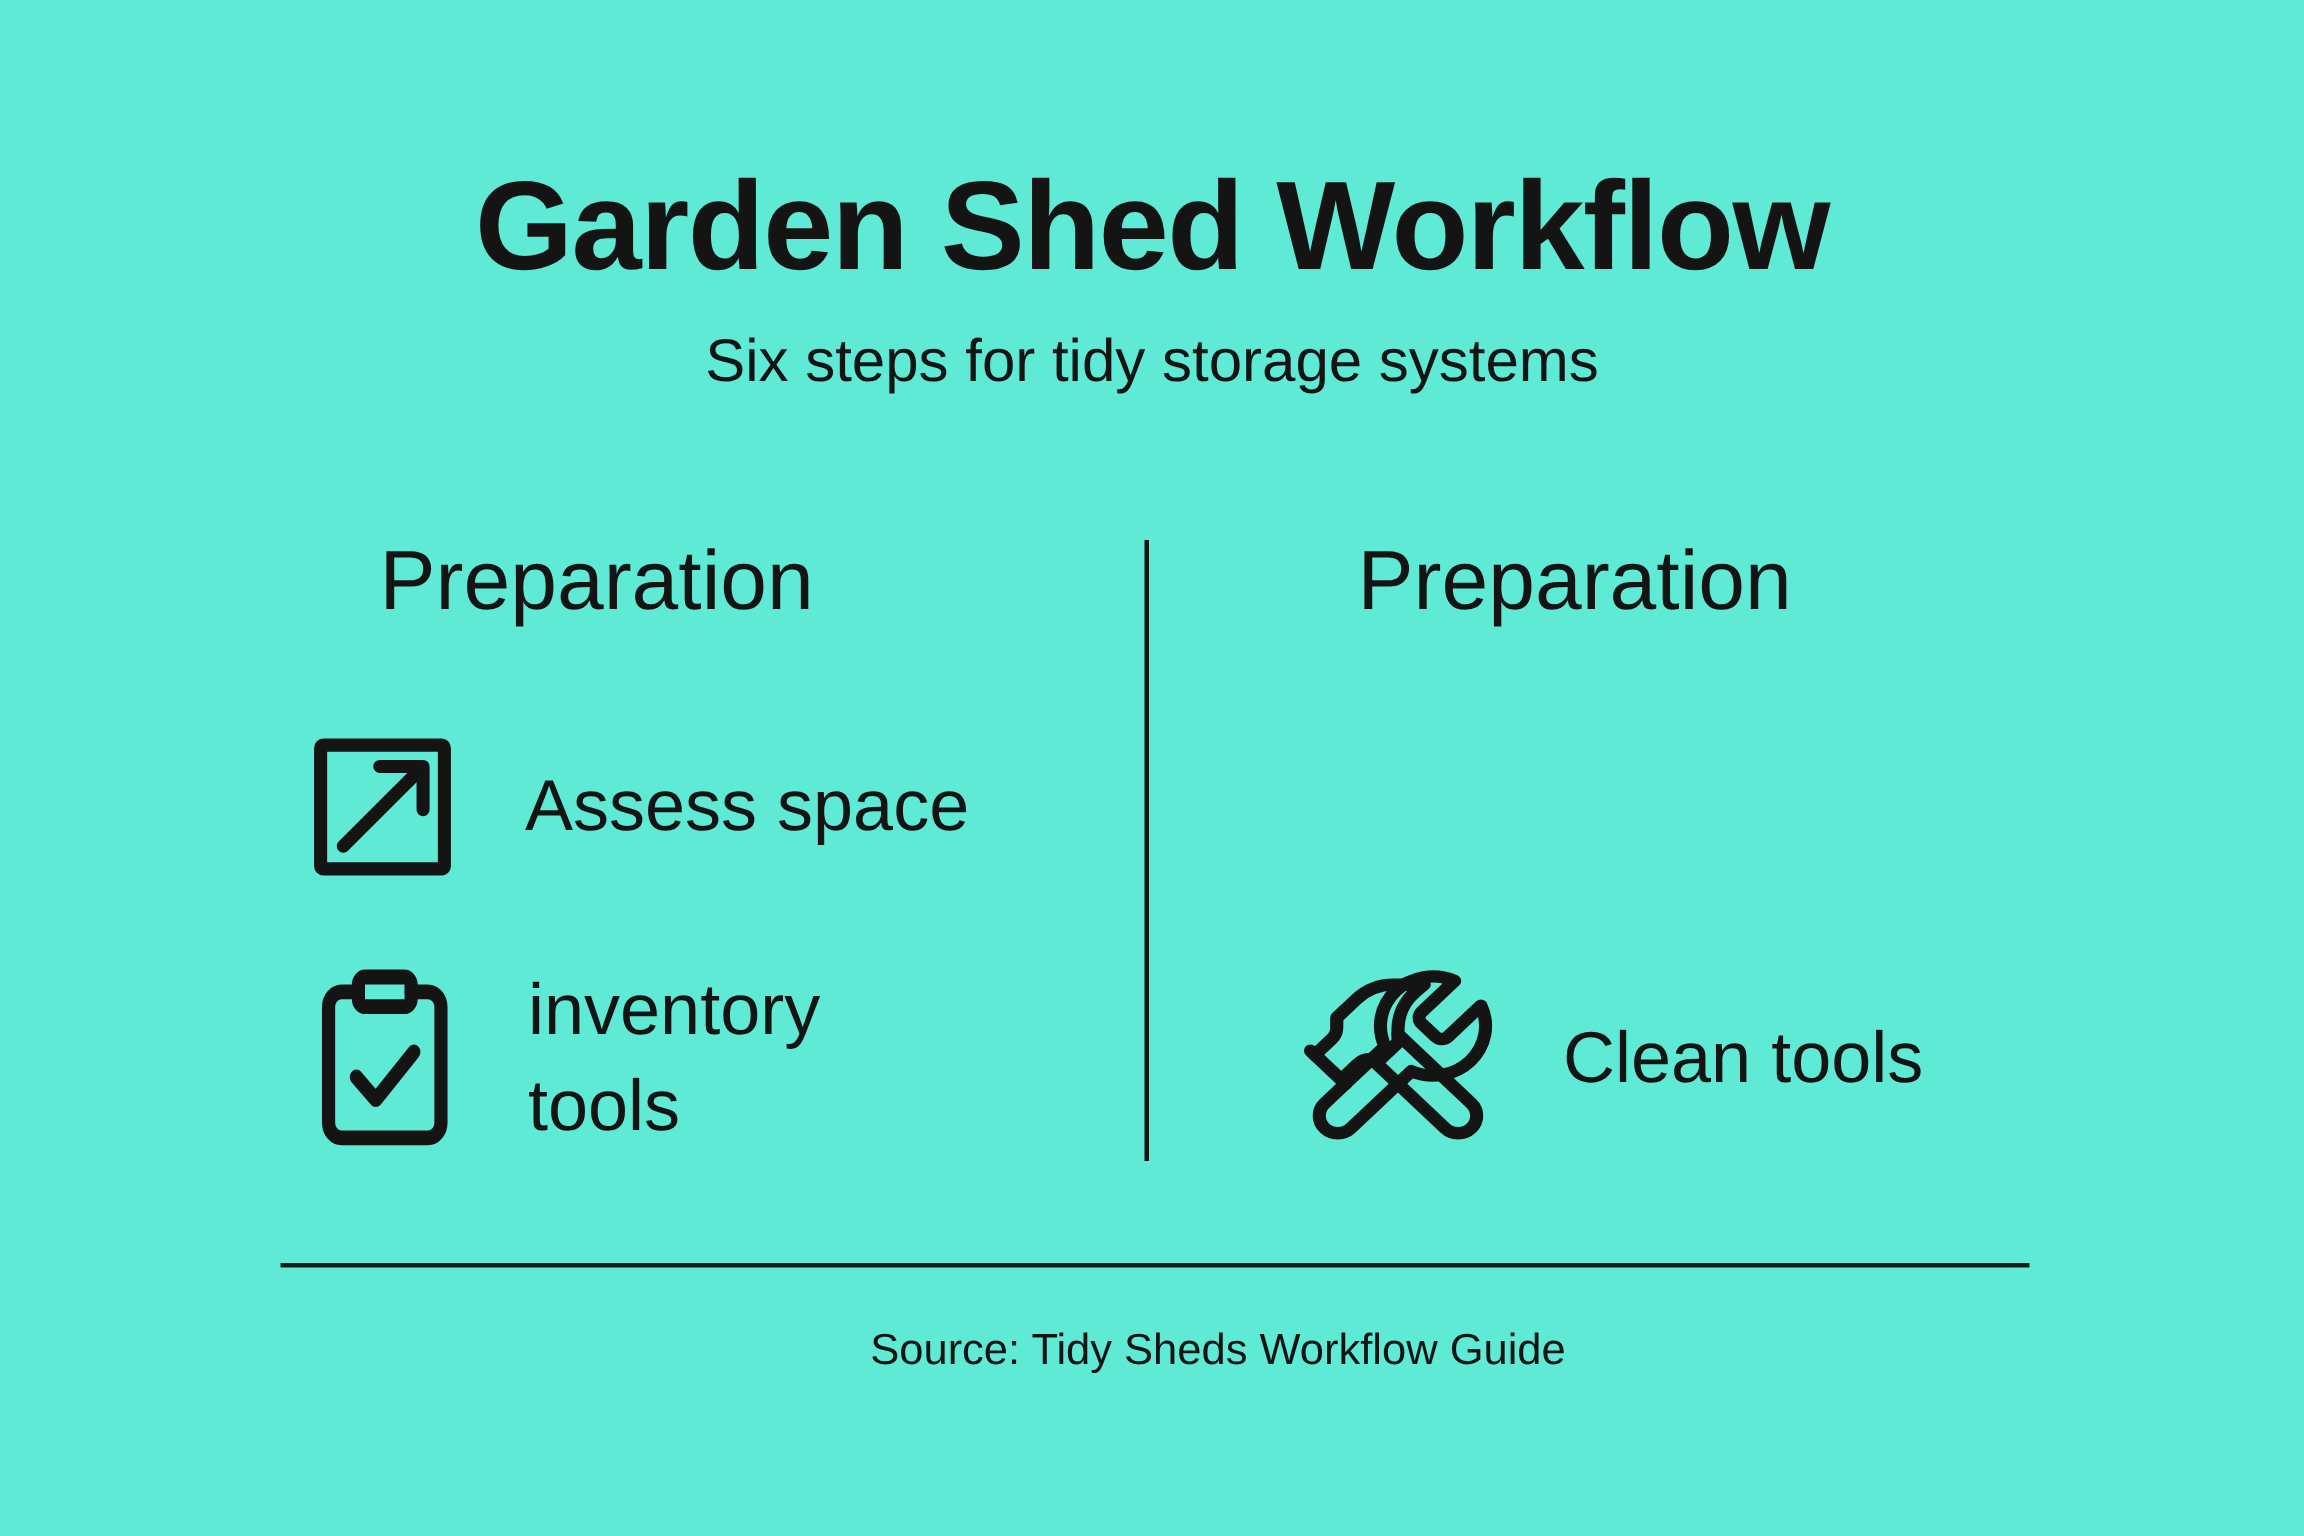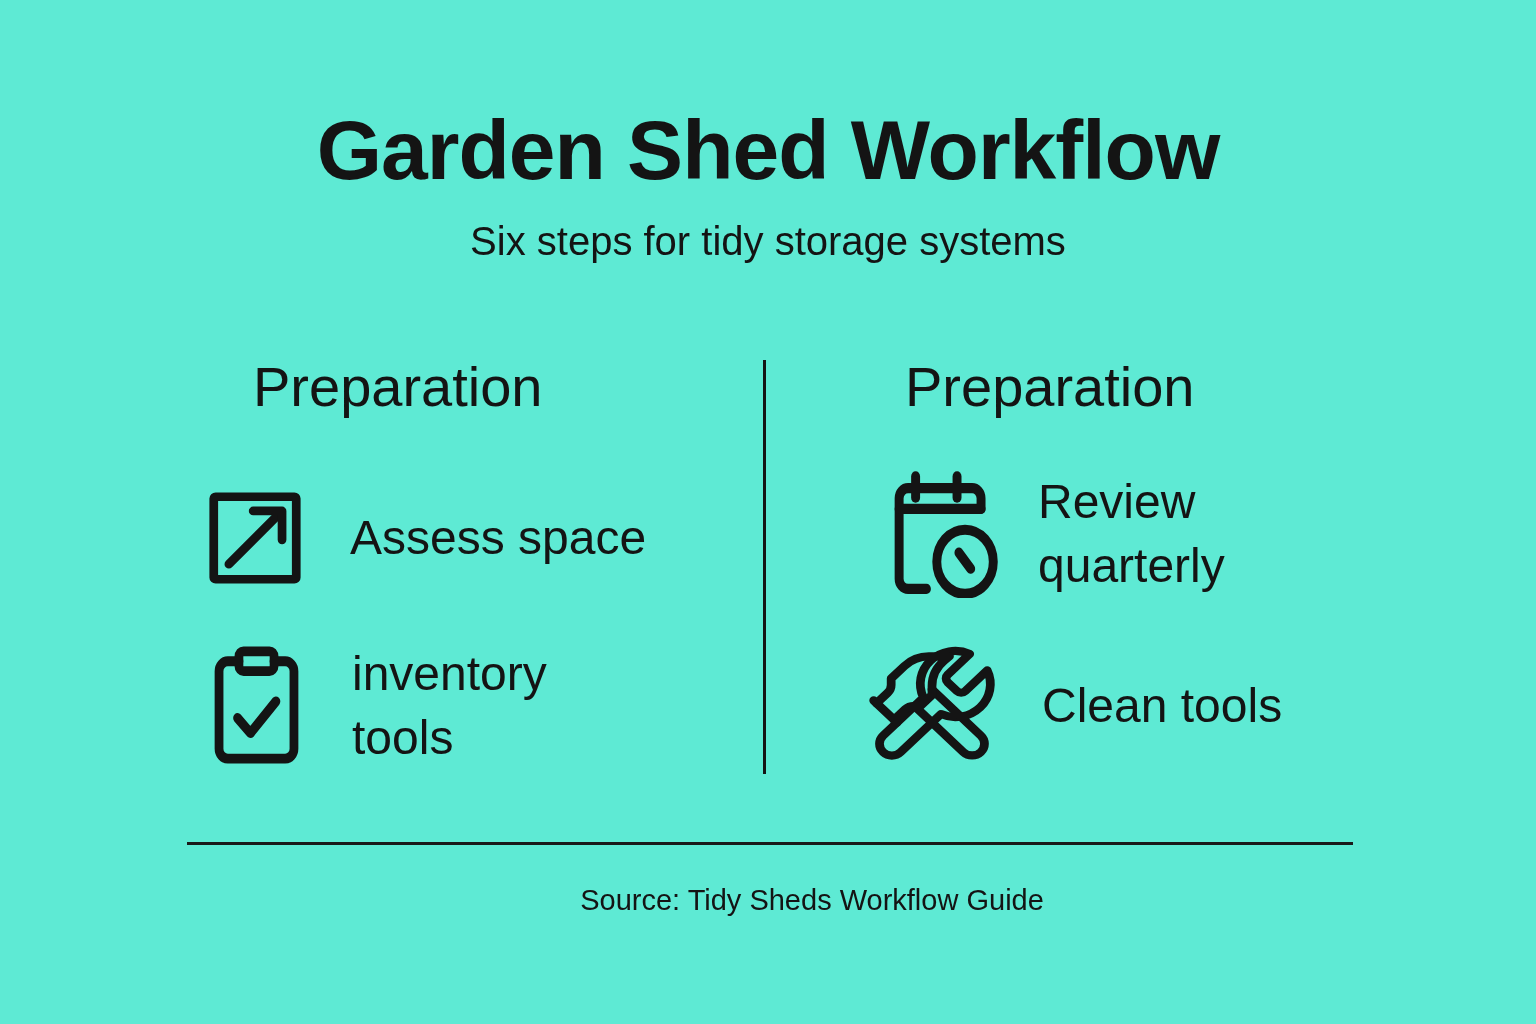--- a/index.html
+++ b/index.html
@@ -110,33 +110,20 @@
     <span class="icon">
       <svg width="111" height="125" viewBox="0 0 24 24" preserveAspectRatio="none" fill="none" stroke="#141414" stroke-width="1.9" stroke-linecap="round" stroke-linejoin="round">
         <rect x="8.2" y="1.6" width="7.6" height="3.8" rx="1"></rect>
         <path d="M15.8 3.5h2.4a1.9 1.9 0 0 1 1.9 1.9v14.9a1.9 1.9 0 0 1-1.9 1.9H5.8a1.9 1.9 0 0 1-1.9-1.9V5.4a1.9 1.9 0 0 1 1.9-1.9h2.4"></path>
         <path d="m7.9 14.4 2.8 2.9 5.5-6.1"></path>
       </svg>
     </span>
     <span class="label wrap">inventory tools</span>
   </div>
 
-  <div class="item item-r1">
-    <span class="icon">
-      <svg width="113" height="128" viewBox="0 0 24 24" preserveAspectRatio="none" fill="none" stroke="#141414" stroke-width="1.9" stroke-linecap="round" stroke-linejoin="round">
-        <path d="M6.5 1.2v4"></path>
-        <path d="M15.3 1.2v4"></path>
-        <path d="M20.4 7.3V5.3a1.9 1.9 0 0 0-1.9-1.9H4.9A1.9 1.9 0 0 0 3 5.3v15.1a1.9 1.9 0 0 0 1.9 1.9h3.9"></path>
-        <path d="M3 7.3h17.4"></path>
-        <circle cx="17" cy="17.2" r="6"></circle>
-        <path d="M15.7 15.5l2.5 3"></path>
-      </svg>
-    </span>
-    <span class="label wrap">Review quarterly</span>
-  </div>
 
   <div class="item item-r2">
     <span class="icon">
       <svg width="140" height="132" viewBox="0 0 24 24" preserveAspectRatio="none" fill="none" stroke="#141414" stroke-width="1.5" stroke-linecap="round" stroke-linejoin="round">
         <path d="M14.7 6.3a1 1 0 0 0 0 1.4l1.6 1.6a1 1 0 0 0 1.4 0l3.77-3.77a6 6 0 0 1-7.94 7.94l-6.91 6.91a2.12 2.12 0 0 1-3-3l6.91-6.91a6 6 0 0 1 7.94-7.94l-3.76 3.76z"></path>
         <g transform="translate(24 0) scale(-1 1)">
           <path d="m15 12-8.373 8.373a1 1 0 1 1-3-3L12 9"></path>
           <path d="m18 15 4-4"></path>
           <path d="m21.5 11.5-1.914-1.914A2 2 0 0 1 19 8.172V7l-2.26-2.26a6 6 0 0 0-4.202-1.756L9 2.96l.92.82A6.18 6.18 0 0 1 12 8.4V10l2 2h1.172a2 2 0 0 1 1.414.586L18.5 14.5"></path>
         </g>

